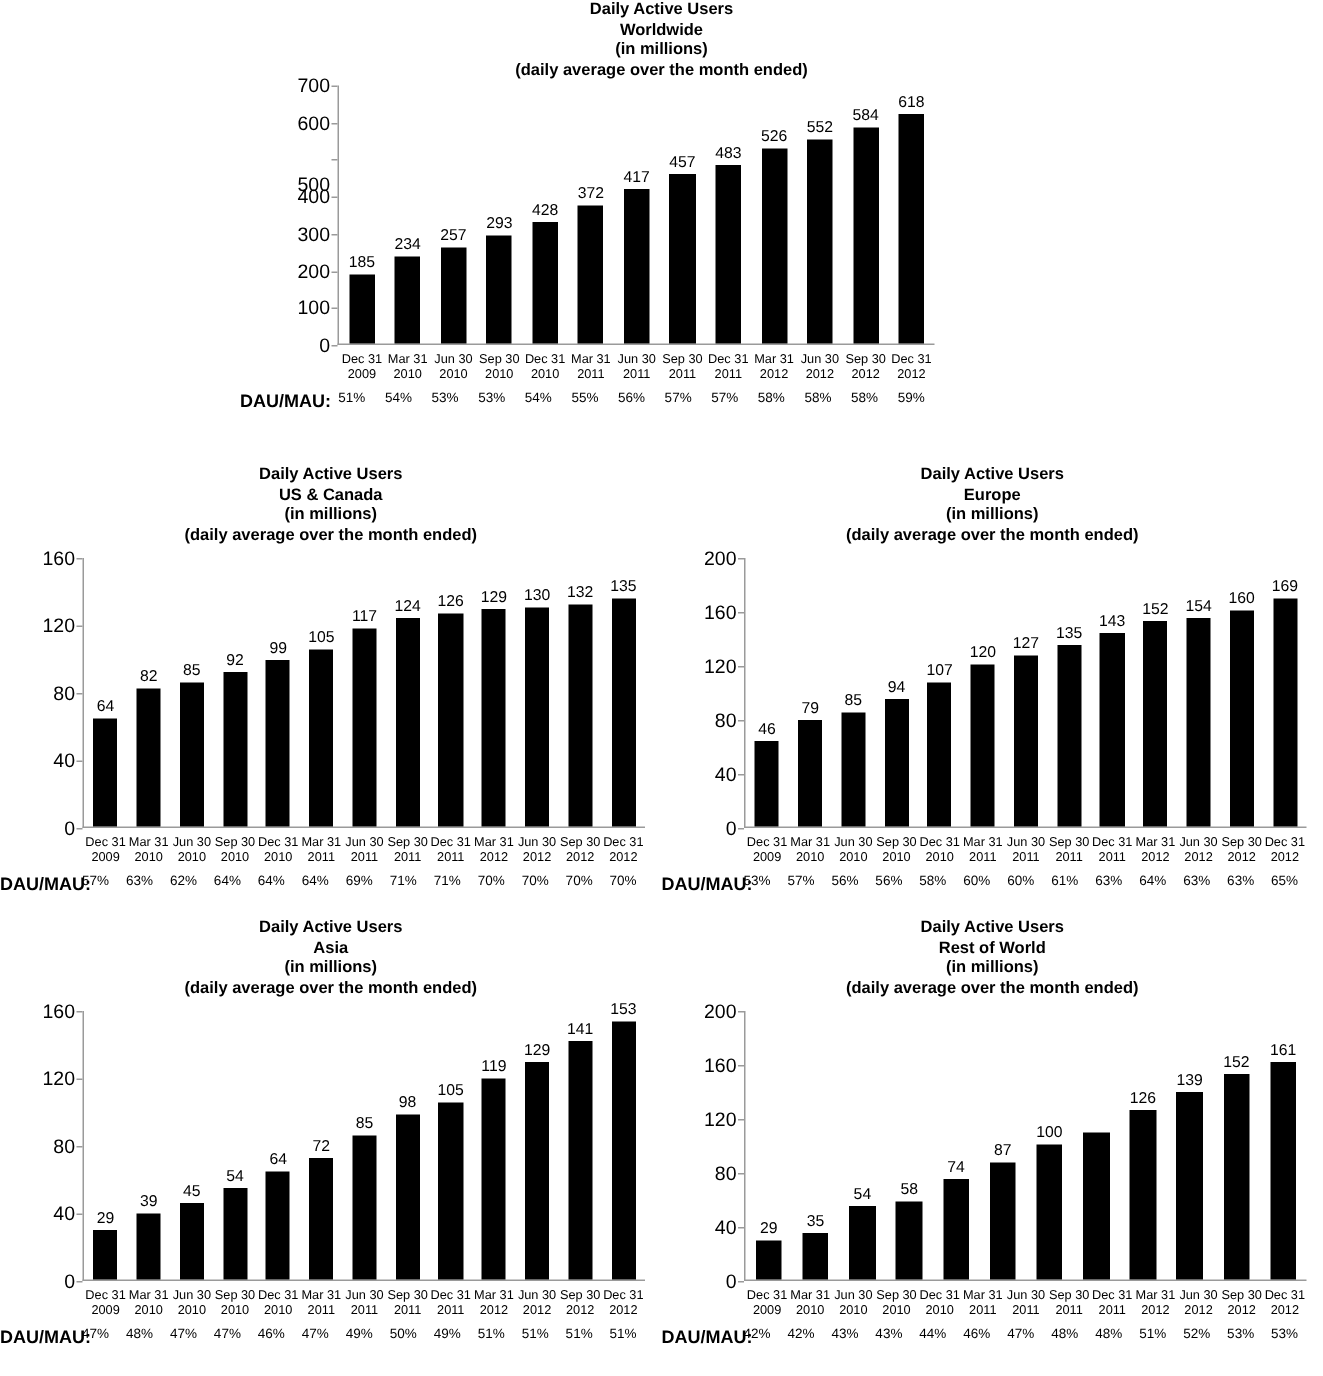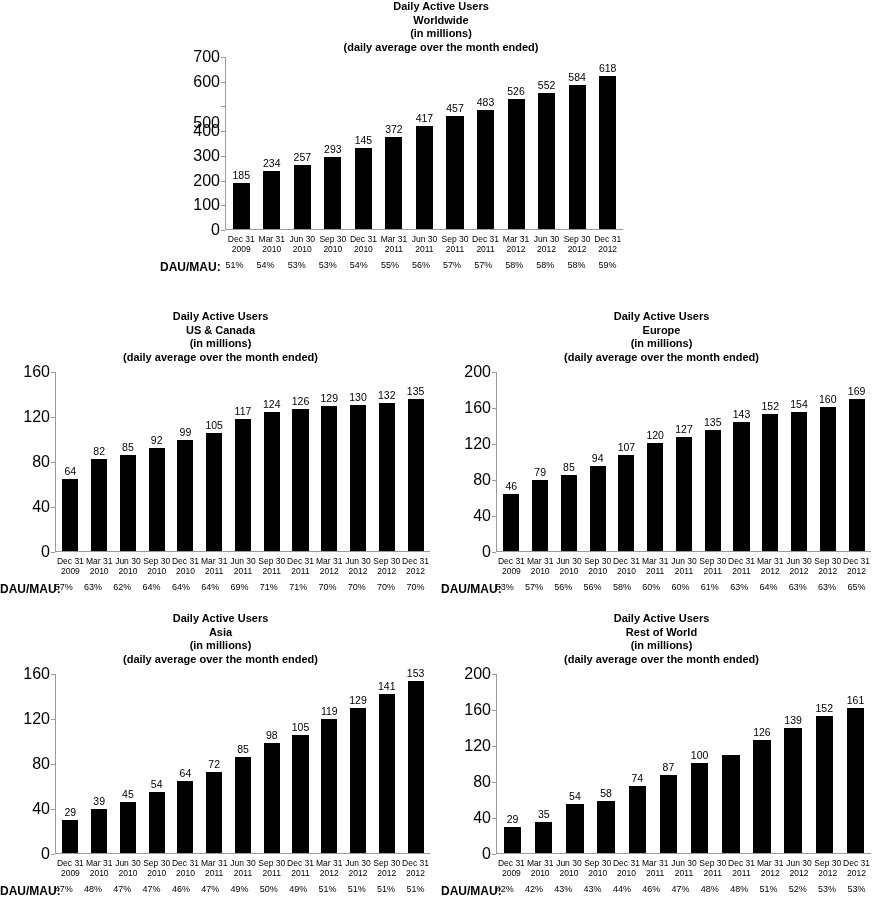--- a/index.html
+++ b/index.html
@@ -45,21 +45,21 @@
     left: 0;
     right: 0;
     bottom: 0;
     height: 1px;
     background: #9a9a9a;
   }
   .ytick {
     position: absolute;
     right: 100%;
     transform: translateY(-50%);
-    font-size: 16px;
+    font-size: 13px;
     padding-right: 5px;
     white-space: nowrap;
     text-align: right;
   }
   .ytick-mark {
     position: absolute;
     right: 100%;
     width: 4px;
     height: 1px;
     background: #9a9a9a;
@@ -170,21 +170,21 @@
           <div class="bar-col">
             <div class="bar" style="height: 63.5157px; background: rgb(0, 0, 0);"></div>
             <div class="bar-label" style="bottom: 65.5157px;">257</div>
           </div>
           <div class="bar-col">
             <div class="bar" style="height: 72.4129px; background: rgb(0, 0, 0);"></div>
             <div class="bar-label" style="bottom: 74.4129px;">293</div>
           </div>
           <div class="bar-col">
             <div class="bar" style="height: 80.8157px; background: rgb(0, 0, 0);"></div>
-            <div class="bar-label" style="bottom: 82.8157px;">145</div>
+            <div class="bar-label" style="bottom: 82.8157px;">428</div>
           </div>
           <div class="bar-col">
             <div class="bar" style="height: 91.9371px; background: rgb(0, 0, 0);"></div>
             <div class="bar-label" style="bottom: 93.9371px;">372</div>
           </div>
           <div class="bar-col">
             <div class="bar" style="height: 103.059px; background: rgb(0, 0, 0);"></div>
             <div class="bar-label" style="bottom: 105.059px;">417</div>
           </div>
           <div class="bar-col">

